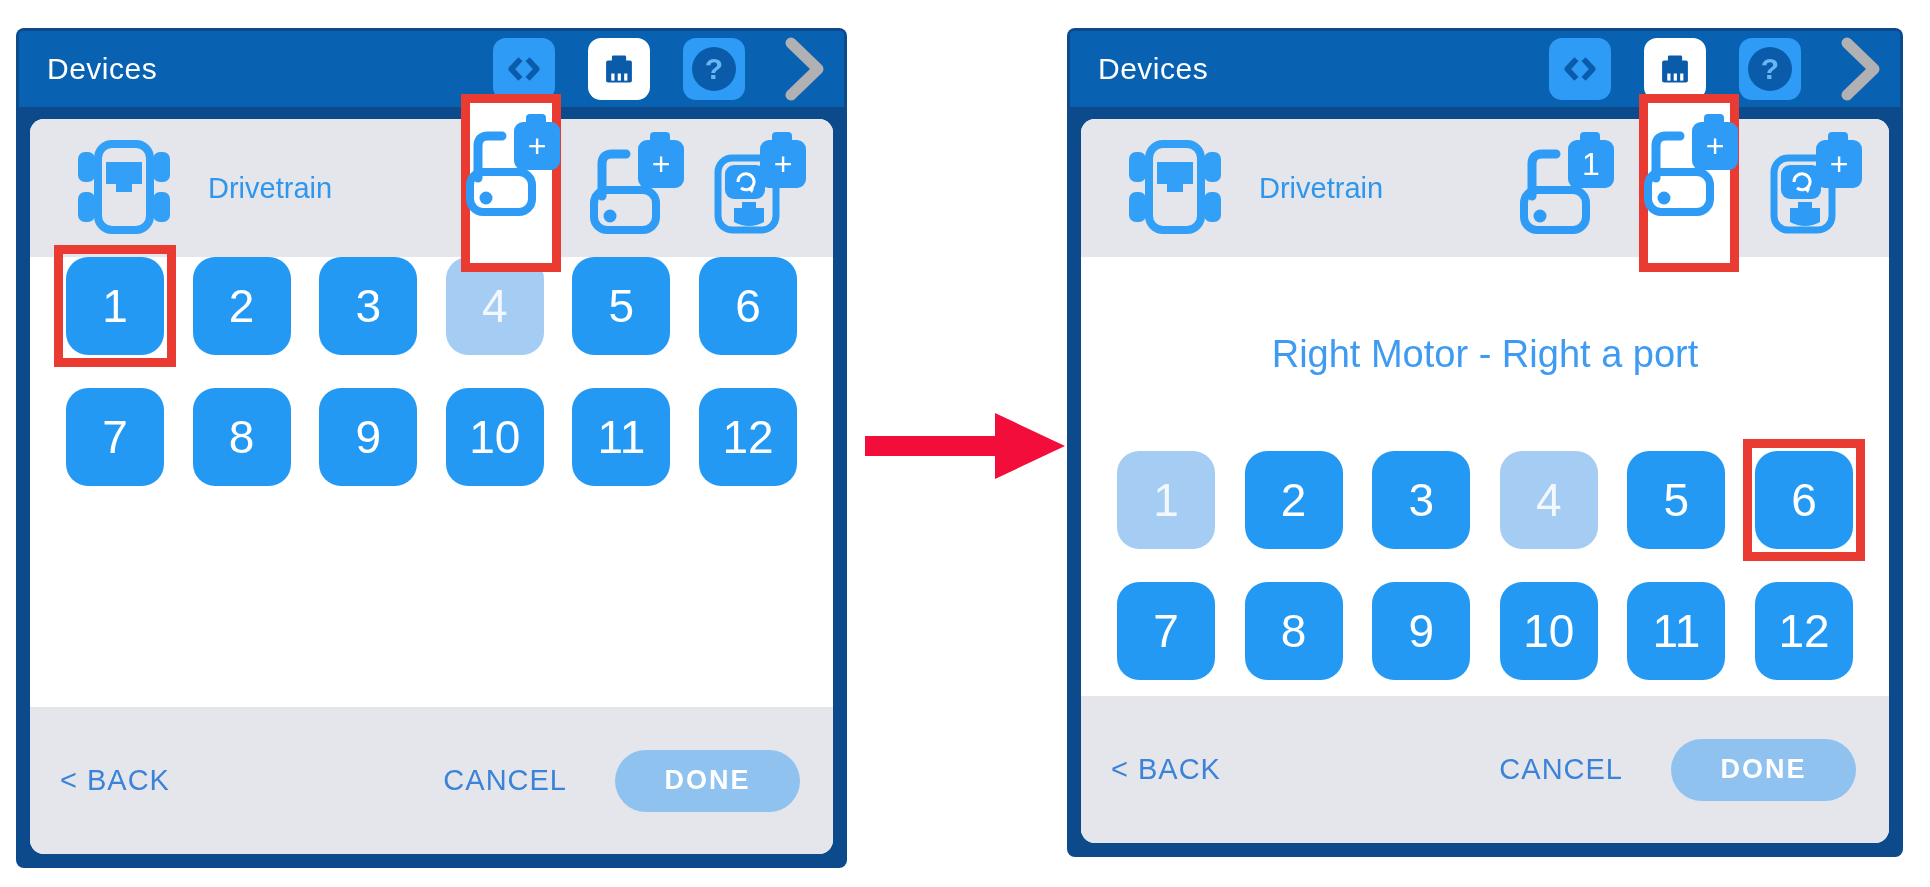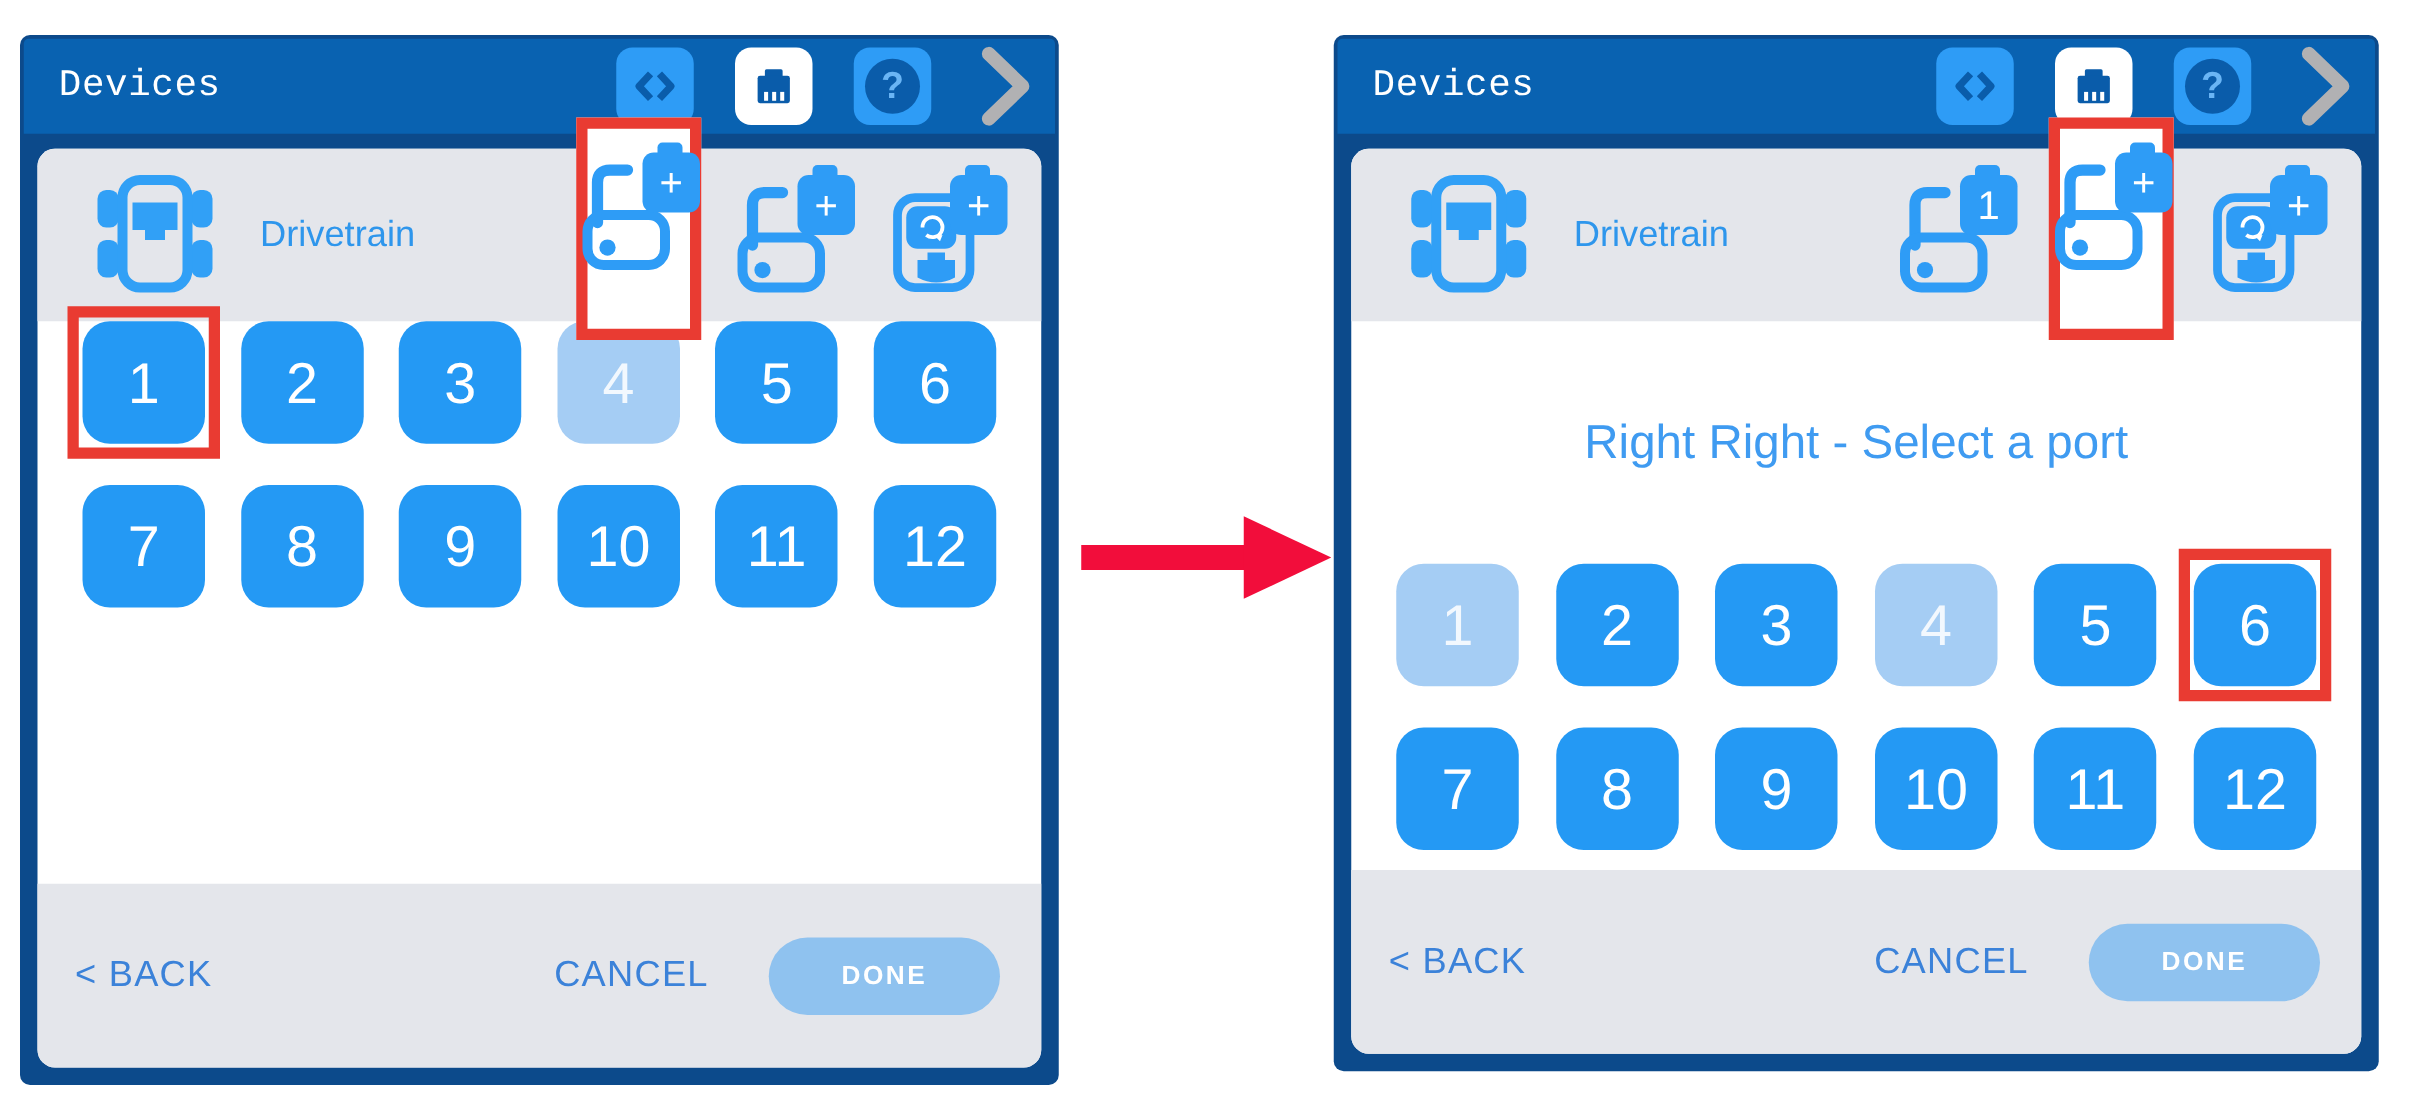--- a/index.html
+++ b/index.html
@@ -7,21 +7,21 @@
 
   
   .panel{position:absolute;top:28px;background:#0c4a8b;border-radius:8px;
          padding:3px 14px 14px 14px;box-sizing:border-box;display:flex;flex-direction:column;}
   .panel.left{left:16px;width:831px;height:840px;}
   .panel.right{left:1067px;width:836px;height:829px;}
 
   
   .hdr{height:76px;background:#0962b1;border-radius:4px 4px 0 0;margin:0 -11px 12px -11px;
        padding:0 18px 0 28px;display:flex;align-items:center;flex:none;}
-  .hdr-title{color:#ffffff;font-size:30px;font-weight:500;letter-spacing:.5px;font-family:Liberation Mono, monospace;}
+  .hdr-title{color:#ffffff;font-size:30px;font-weight:500;letter-spacing:.5px;}
   .hdr-icons{margin-left:auto;display:flex;align-items:center;gap:33px;}
   .sqicon{width:62px;height:62px;border-radius:13px;display:flex;align-items:center;justify-content:center;flex:none;cursor:pointer;}
   .sqicon.blue{background:#2e9cf6;}
   .sqicon.white{background:#ffffff;}
   .help-circle{width:44px;height:44px;border-radius:50%;background:#0a5caa;color:#6ab5f5;
                font-size:30px;font-weight:700;display:flex;align-items:center;justify-content:center;}
   .chev{margin-left:6px;display:flex;align-items:center;cursor:pointer;}
 
   
   .card{background:#ffffff;border-radius:14px;flex:1;display:flex;flex-direction:column;overflow:visible;}
@@ -58,21 +58,21 @@
   .port.disabled{background:#a5cdf4;color:rgba(255,255,255,0.85);cursor:default;}
   .port.annotated::before{content:"";position:absolute;inset:-12px;border:9px solid #e93b32;z-index:2;}
 
   
   .footer{margin-top:auto;height:147px;background:#e4e6eb;border-radius:0 0 14px 14px;flex:none;
           display:flex;align-items:center;padding:0 33px 0 30px;box-sizing:border-box;}
   .lnk{color:#3b82d9;font-size:29px;letter-spacing:1px;cursor:pointer;background:none;border:none;
        font-family:"Liberation Sans",sans-serif;padding:0;}
   .cancel{margin-left:auto;margin-right:48px;}
   .done{width:185px;height:62px;border-radius:31px;background:#8fc2ef;color:#ffffff;border:none;
-        font-size:21px;font-weight:700;letter-spacing:2px;cursor:default;
+        font-size:27px;font-weight:700;letter-spacing:2px;cursor:default;
         font-family:"Liberation Sans",sans-serif;}
 
   
   .arrow{position:absolute;left:865px;top:413px;width:200px;height:66px;}
   .arrow .shaft{position:absolute;left:0;top:23px;width:132px;height:20px;background:#f20d3b;}
   .arrow .head{position:absolute;left:130px;top:0;width:0;height:0;
         border-top:33px solid transparent;border-bottom:33px solid transparent;
         border-left:70px solid #f20d3b;}
 </style>
 </head>
@@ -286,21 +286,21 @@
         <path d="M28 38 a8 8 0 1 1 3 6" fill="none" stroke="#ffffff" stroke-width="3"></path>
         <path d="M38 45 l6 -1 -2 5 z" fill="#ffffff"></path>
         <path d="M24 64 h8 v-6 h14 v6 h8 v14 q-15 8 -30 0 z" fill="#2e9cf6"></path>
       </svg>
       <span class="badge">+</span>
     </span>
   </div>
           </div>
       </div>
 
-      <div class="prompt">Right Right - Select a port</div>
+      <div class="prompt">Right Motor - Right a port</div>
 
       <div class="ports">
           <button class="port disabled">
     <span>1</span>
   </button>
           <button class="port">
     <span>2</span>
   </button>
           <button class="port">
     <span>3</span>

